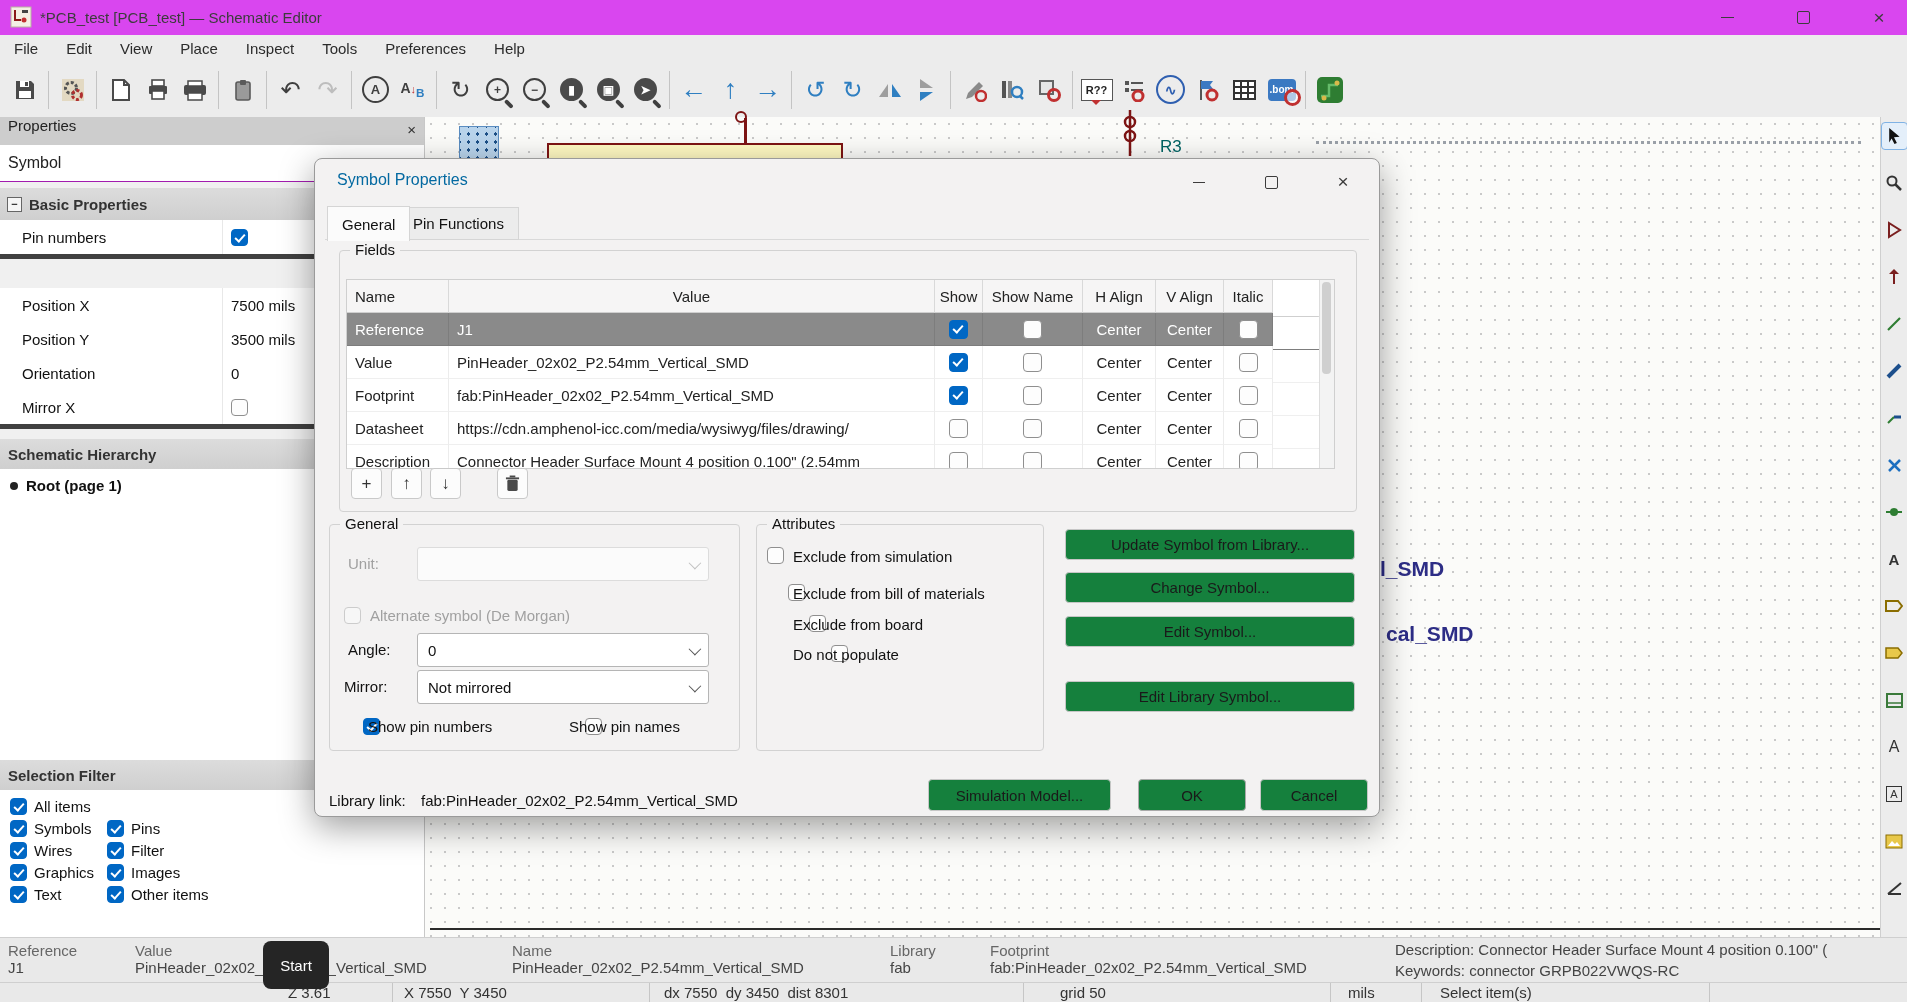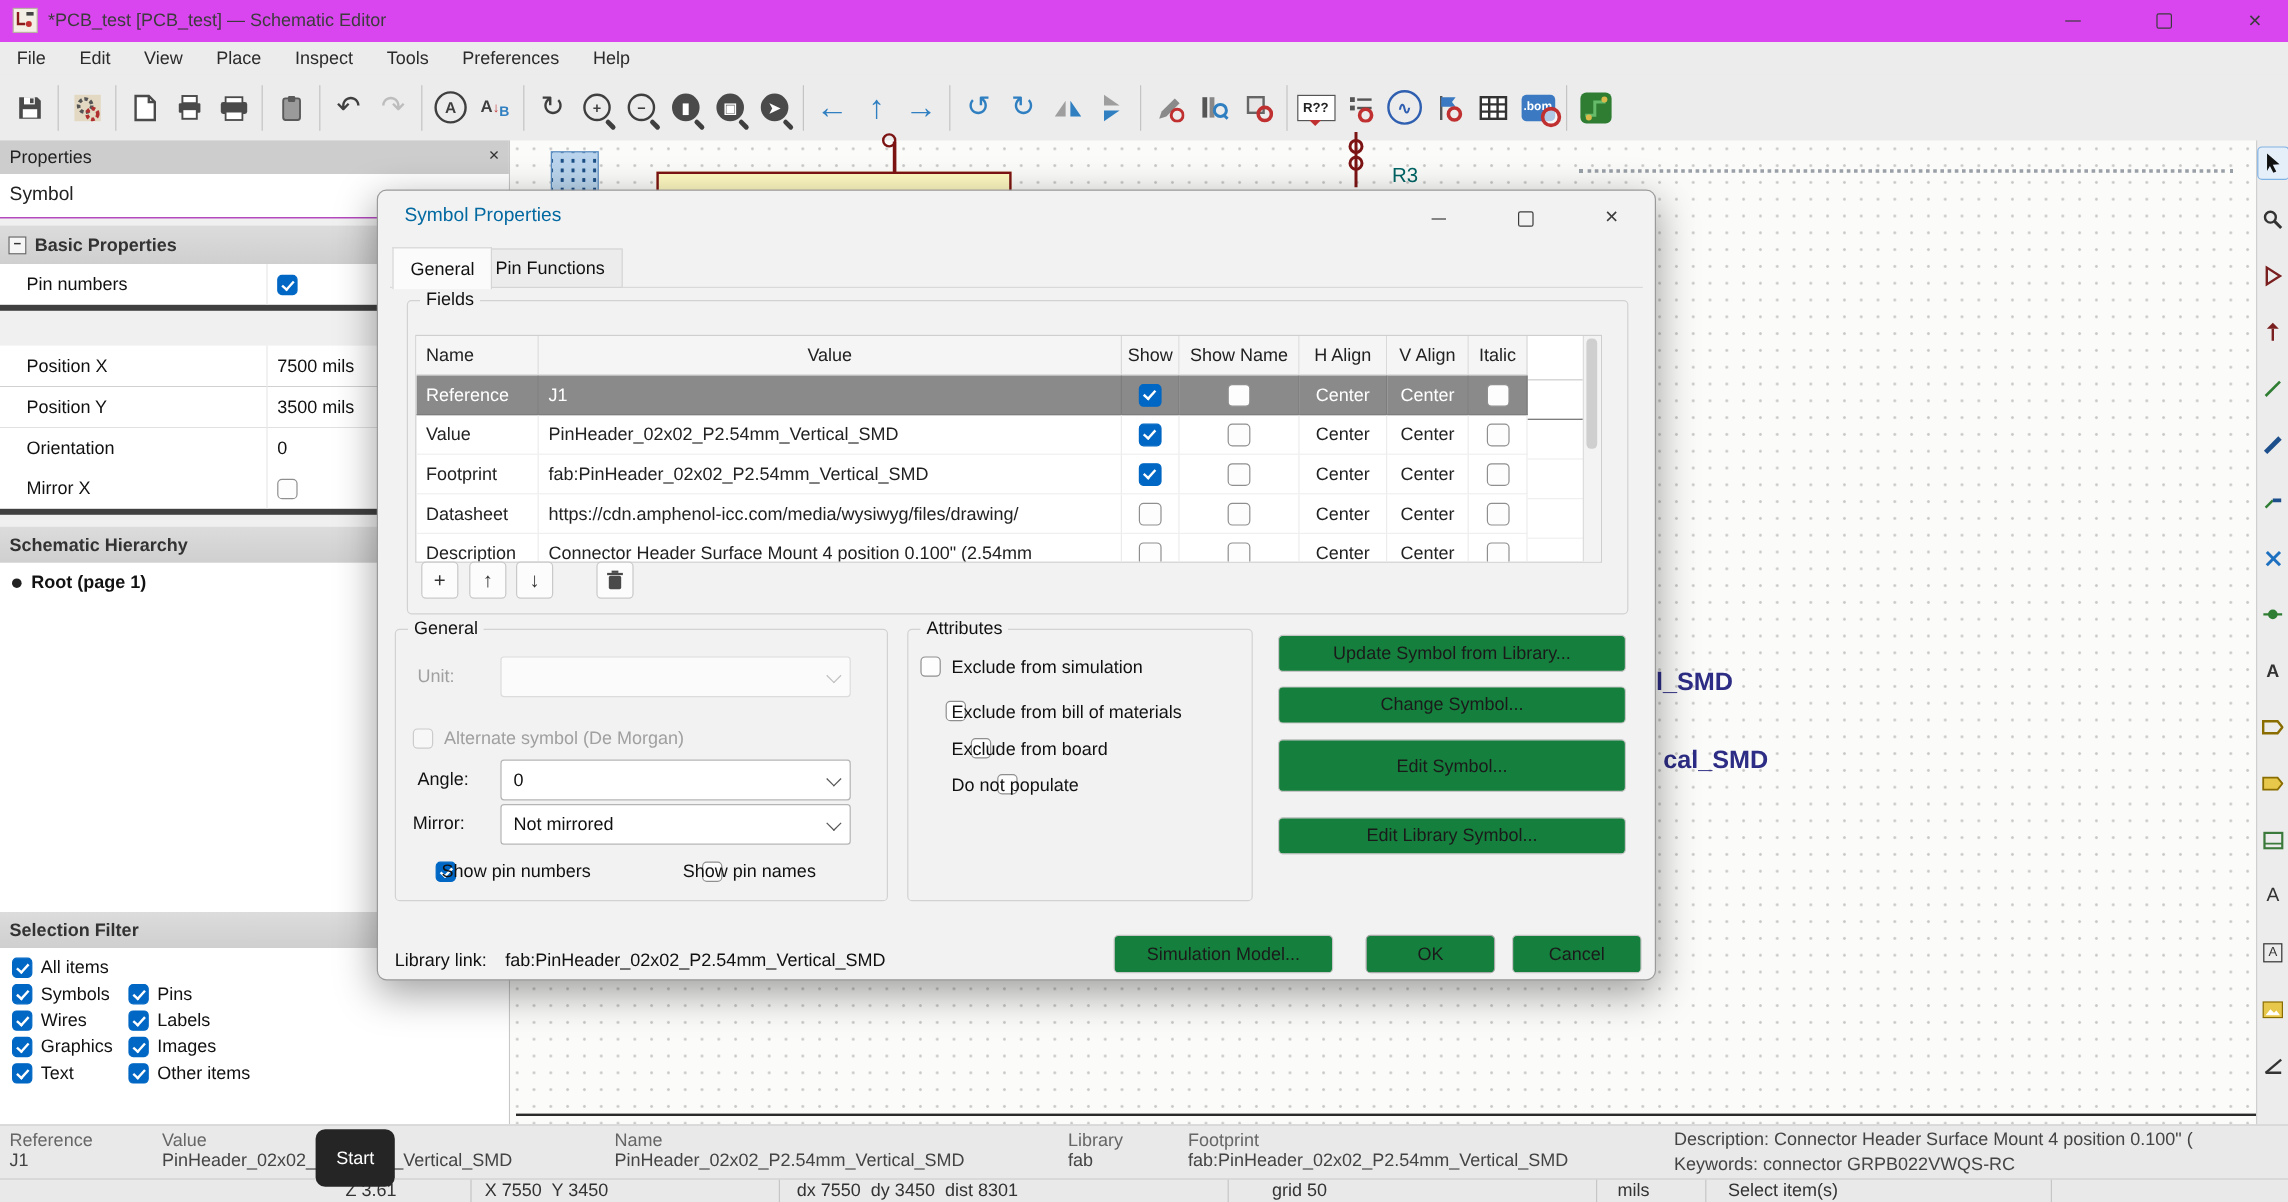--- a/index.html
+++ b/index.html
@@ -23,21 +23,21 @@
   .blue{color:#2f7fc1;}
   .gray{color:#bdbdbd;}
   .bluearrow{font-size:27px;font-weight:700;color:#2f7fc1;line-height:1;}
   .find{width:23px;height:23px;border:2.5px solid #3f3f3f;border-radius:50%;display:flex;align-items:center;justify-content:center;font-weight:700;font-size:13px;color:#3f3f3f;}
   .anno{width:30px;height:20px;border:1.5px solid #555;background:#fff;font:700 11px "Liberation Sans",sans-serif;display:flex;align-items:center;justify-content:center;position:relative;}
   .anno::after{content:"";position:absolute;bottom:-10px;left:9px;border:5px solid transparent;border-top-color:#c03030;}
   .bom{width:28px;height:22px;border-radius:4px;background:#3b79c2;color:#fff;font:700 10px "Liberation Sans",sans-serif;display:flex;align-items:center;justify-content:center;position:relative;}
   .bom::after{content:"";position:absolute;right:-5px;bottom:-5px;width:11px;height:11px;border:3px solid #c03030;border-radius:50%;background:rgba(255,255,255,.6);}
   
   #leftpanel{left:0;top:117px;width:424px;height:820px;background:#f0f0f0;border-right:1px solid #c8c8c8;}
-  .panelhdr{left:0;width:424px;height:28px;background:#cdcdcd;display:flex;align-items:center;}
+  .panelhdr{left:0;width:424px;height:28px;background:#cdcdcd;display:flex;align-items:flex-start;}
   .sechdr{left:0;width:424px;height:32px;background:linear-gradient(#dcdcdc,#cfcfcf);display:flex;align-items:center;font-weight:700;color:#333;}
   .collapse{width:13px;height:13px;border:1px solid #666;background:#f6f6f6;margin:0 7px 0 7px;display:flex;align-items:center;justify-content:center;font-size:11px;line-height:1;color:#333;}
   .prow{left:0;width:424px;height:34px;background:#fff;border-bottom:5px solid #404040;display:flex;align-items:center;}
   .prow .plabel{padding-left:22px;width:200px;color:#111;}
   .prow .pval{padding-left:8px;color:#111;border-left:1px solid #e8e8e8;height:100%;display:flex;align-items:center;flex:1;}
   .cb{width:17px;height:17px;border-radius:4px;border:1px solid #8f8f8f;background:#fdfdfd;display:inline-block;position:relative;flex:none;box-sizing:border-box;}
   .cb.on{background:#0067c4;border-color:#0067c4;}
   .cb.on::after{content:"";position:absolute;left:5px;top:2px;width:4px;height:8px;border:solid #fff;border-width:0 2px 2px 0;transform:rotate(42deg);}
   .cb.dis{border-color:#cccccc;background:#f7f7f7;}
   .treearea{left:0;top:352px;width:424px;height:291px;background:#fff;}
@@ -408,21 +408,21 @@
       <span class="fitem">
           <span class="cb on"></span>
           <span>Pins</span>
         </span>
       <span class="fitem">
           <span class="cb on"></span>
           <span>Wires</span>
         </span>
       <span class="fitem">
           <span class="cb on"></span>
-          <span>Labels</span>
+          <span>Filter</span>
         </span>
       <span class="fitem">
           <span class="cb on"></span>
           <span>Graphics</span>
         </span>
       <span class="fitem">
           <span class="cb on"></span>
           <span>Images</span>
         </span>
       <span class="fitem">
@@ -699,21 +699,21 @@
     <span class="cb abs" style="left:10px;top:59px"></span>
     <span class="abs" style="left:36px;top:60px;color:#111">Exclude from bill of materials</span>
     <span class="cb abs" style="left:10px;top:90px"></span>
     <span class="abs" style="left:36px;top:91px;color:#111">Exclude from board</span>
     <span class="cb abs" style="left:10px;top:120px"></span>
     <span class="abs" style="left:36px;top:121px;color:#111">Do not populate</span>
   </div>
 
   <div class="btn" style="left:750px;top:370px;width:290px;height:31px">Update Symbol from Library...</div>
   <div class="btn" style="left:750px;top:413px;width:290px;height:31px">Change Symbol...</div>
-  <div class="btn" style="left:750px;top:457px;width:290px;height:44px">Edit Symbol...</div>
+  <div class="btn" style="left:750px;top:457px;width:290px;height:31px">Edit Symbol...</div>
   <div class="btn" style="left:750px;top:522px;width:290px;height:31px">Edit Library Symbol...</div>
 
   <span class="abs" style="left:14px;top:633px;color:#111">Library link:</span>
   <span class="abs" style="left:106px;top:633px;color:#111">fab:PinHeader_02x02_P2.54mm_Vertical_SMD</span>
   <div class="btn" style="left:613px;top:620px;width:183px;height:32px">Simulation Model...</div>
   <div class="btn" style="left:823px;top:620px;width:108px;height:32px;border-color:#a9a9a9">OK</div>
   <div class="btn" style="left:945px;top:620px;width:108px;height:32px">Cancel</div>
 </div>
 
 <div class="abs" id="footer">

